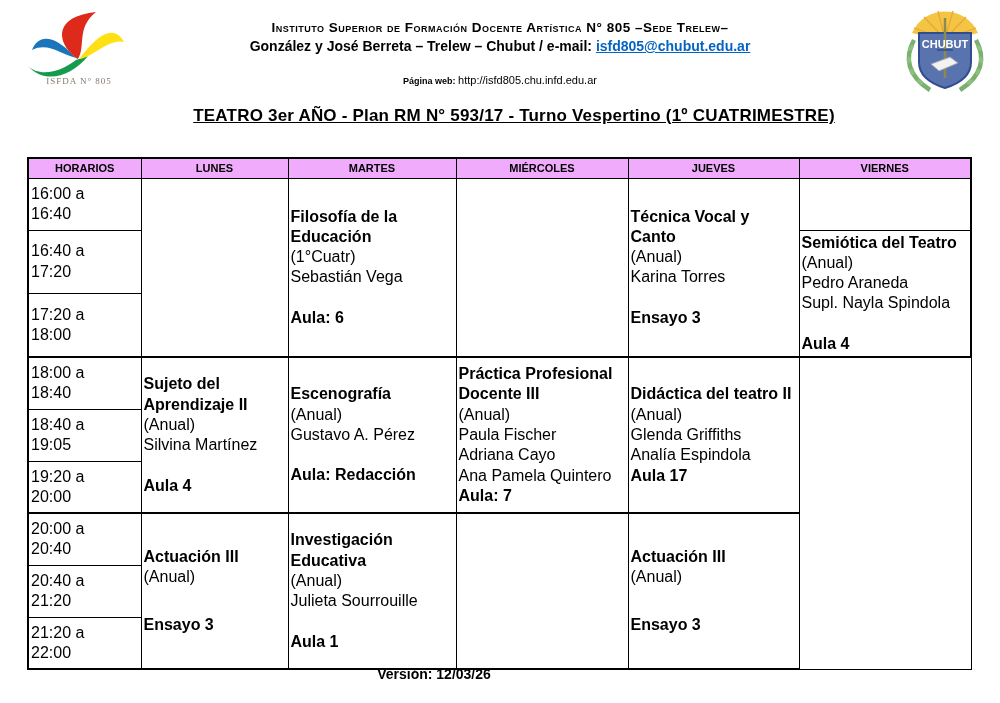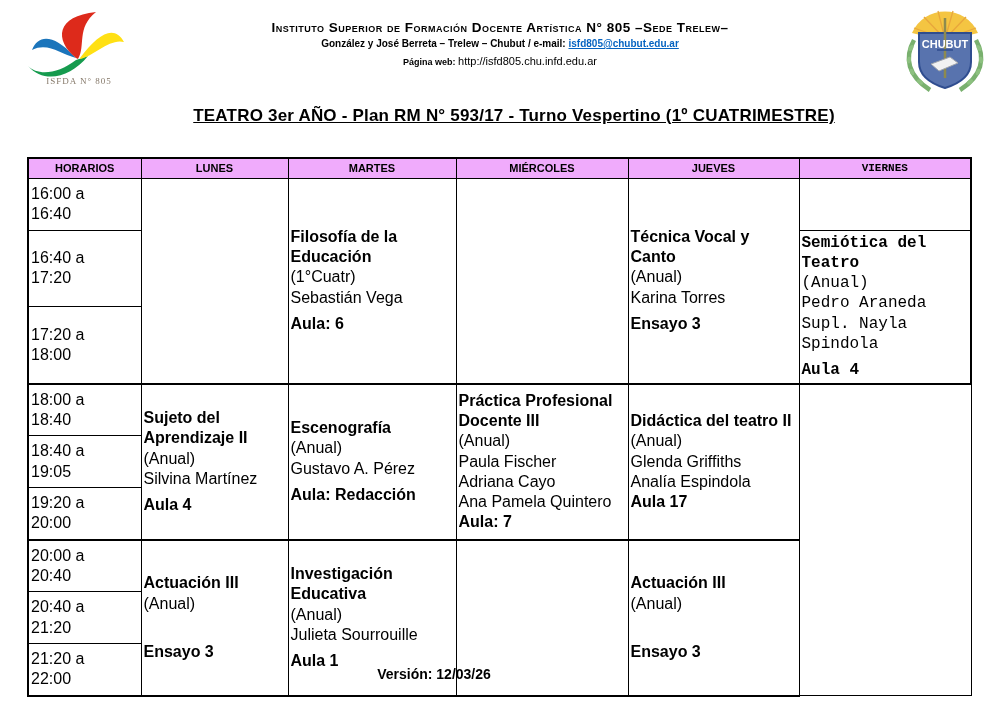--- a/index.html
+++ b/index.html
@@ -12,21 +12,21 @@
   
   .logo-left { position:absolute; left:18px; top:6px; width:122px; height:92px; }
   .logo-right { position:absolute; left:898px; top:6px; width:94px; height:94px; }
   .header-text { position:absolute; left:150px; top:20px; width:700px; text-align:center; }
   .inst-line {
     font-variant:small-caps; font-weight:bold; font-size:13.5px;
     letter-spacing:0.5px; margin-bottom:3px;
   }
   .line2 { font-size:11.5px; letter-spacing:0.2px; margin-bottom:1px; }
   .line2-tail { font-size:8px; font-weight:bold; }
-  .line3 { font-size:10px; font-weight:bold; margin-bottom:2px; }
+  .line3 { font-size:14px; font-weight:bold; margin-bottom:16px; }
   .email-link { color:#0563C1; text-decoration:underline; font-weight:bold; }
   .line4-label { font-size:9px; font-weight:bold; }
   .line4-url { font-size:11px; font-weight:normal; }
 
   
   .doc-title {
     position:absolute; top:106px; left:0; width:1000px; text-align:center;
     font-size:17px; font-weight:bold; text-decoration:underline; letter-spacing:0.2px;padding-left:28px;
   }
 
@@ -41,30 +41,30 @@
   }
   table.schedule td {
     border:1px solid #000; background:#fff; text-align:left; vertical-align:middle;
     font-size:16px; line-height:1.27; padding:2px;
   }
   tr.rh { height:52px; }
   td.gray { background:#D9D9D9; }
   td.time { font-size:11.5px; }
   td.time span { display:block; }
   .l2 { border-left:2px solid #000 !important; }
-  .r2 { border-right:2px solid #000 !important;font-family:Liberation Mono, monospace; }
+  .r2 { border-right:2px solid #000 !important; }
   .t2 { border-top:2px solid #000 !important; }
   .b2 { border-bottom:2px solid #000 !important; }
   td.noborder { border-style:none; background:#fff; }
 
   .course { display:block; font-weight:bold; }
   .detail { display:block; }
   .teacher { display:block; }
   .room { display:block; font-weight:bold; }
-  .room.g1 { margin-top:6px; }
+  .room.g1 { margin-top:20px; }
   .room.g2 { margin-top:28px; }
 
   
   .version-line {
     position:absolute; top:666px; left:0; width:868px; text-align:center;
     font-size:14px; font-weight:bold;
   }
 
   .logo-caption {
     font-family:"Liberation Serif", serif; font-size:9px; letter-spacing:1px;

